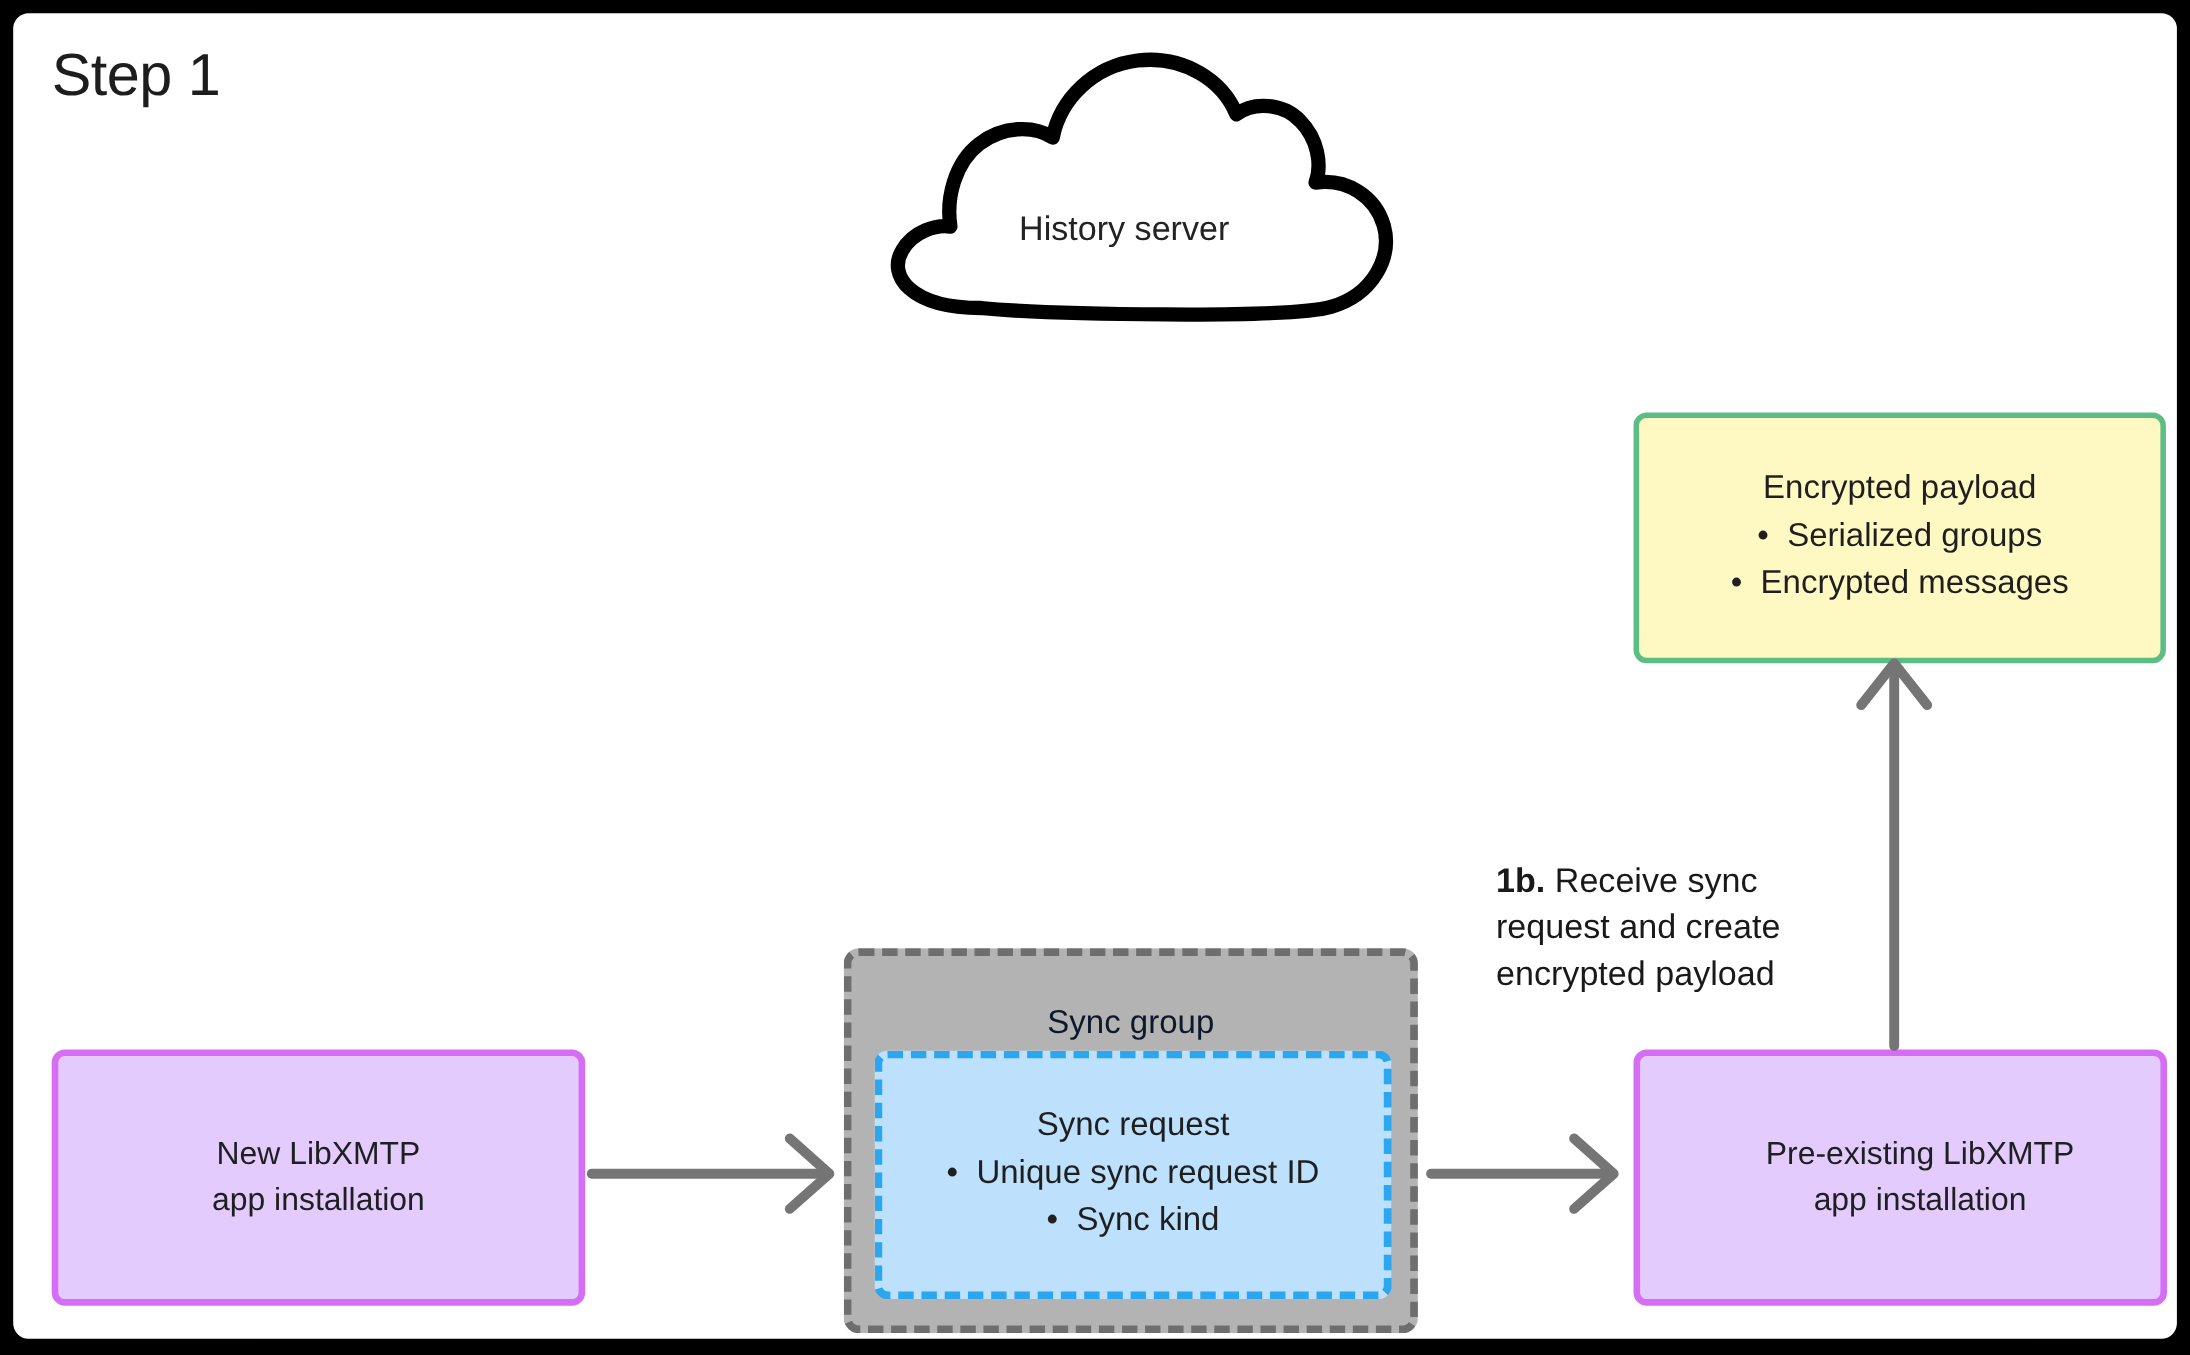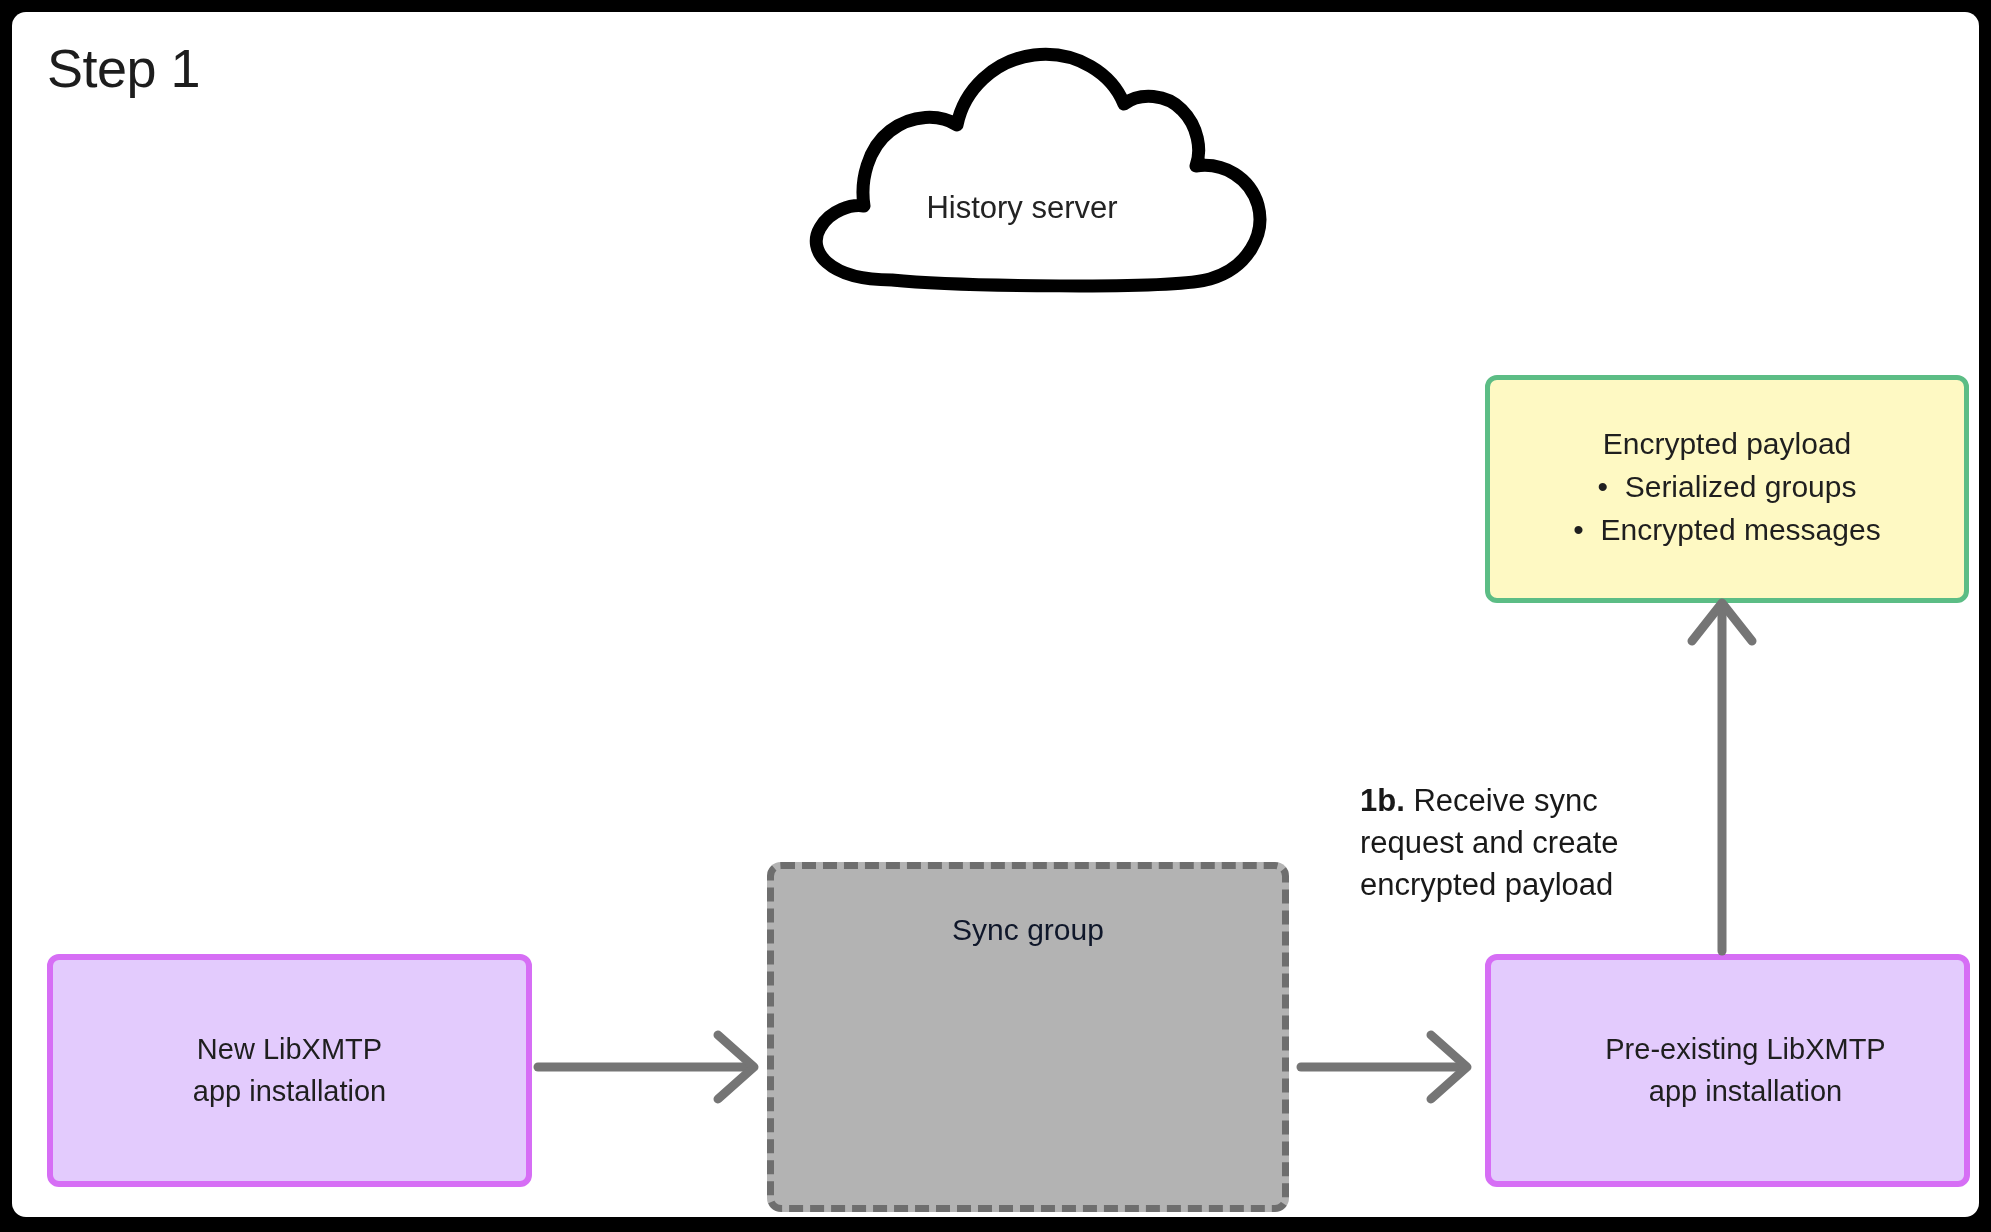--- a/index.html
+++ b/index.html
@@ -187,20 +187,29 @@
 
     <div class="node box-purple box-purple-left">
       <div class="line">New LibXMTP</div>
       <div class="line">app installation</div>
     </div>
 
     <div class="box-gray">
       <div class="gray-label">Sync group</div>
     </div>
 
+    <div class="box-blue">
+      <div class="hd">Sync request</div>
+      <div class="bl">
+        •&nbsp; <span>Unique sync request ID</span>
+      </div>
+      <div class="bl">
+        •&nbsp; <span>Sync kind</span>
+      </div>
+    </div>
 
     <div class="caption cap-1b"><b>1b.</b><span> Receive sync request and create encrypted payload</span></div>
 
     <div class="node box-purple box-purple-right">
       <div class="line">Pre-existing LibXMTP</div>
       <div class="line">app installation</div>
     </div>
 
     <svg class="arrow" style="left:520px; top:1015px;" width="240" height="80" viewBox="0 0 240 80">
       <g stroke="#757575" stroke-width="9" fill="none" stroke-linecap="round" stroke-linejoin="round">

